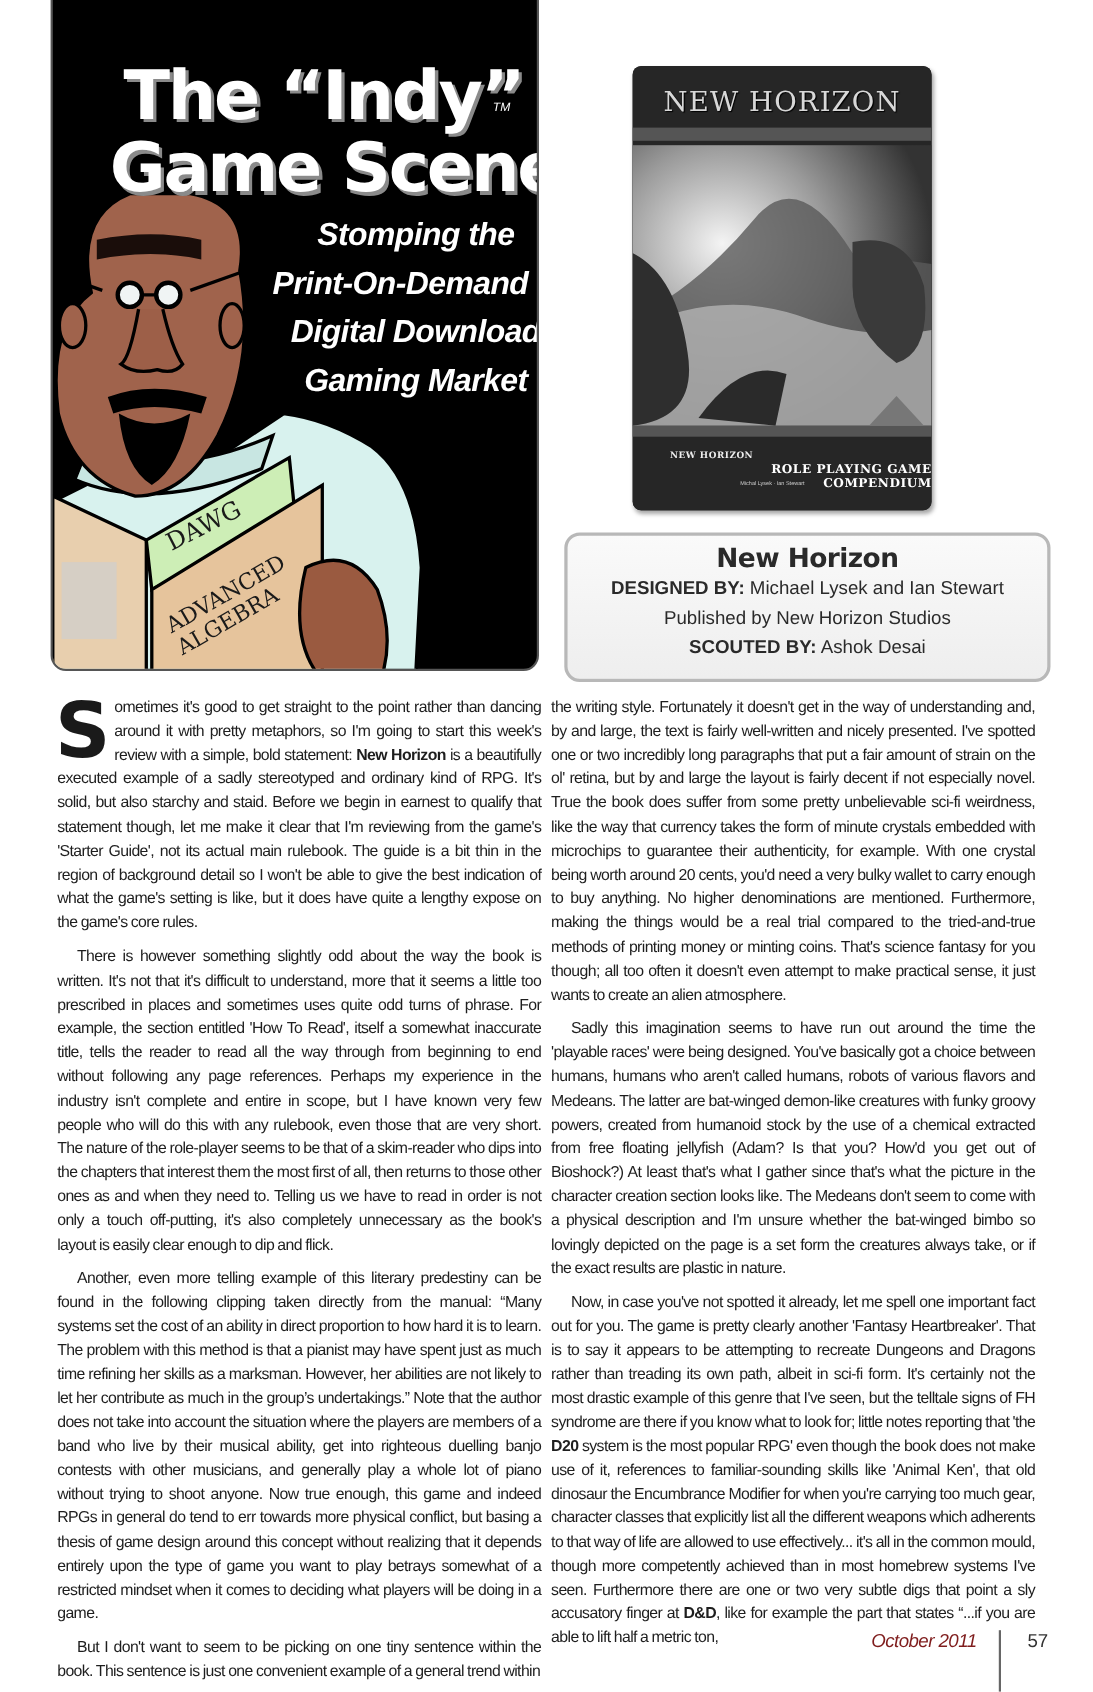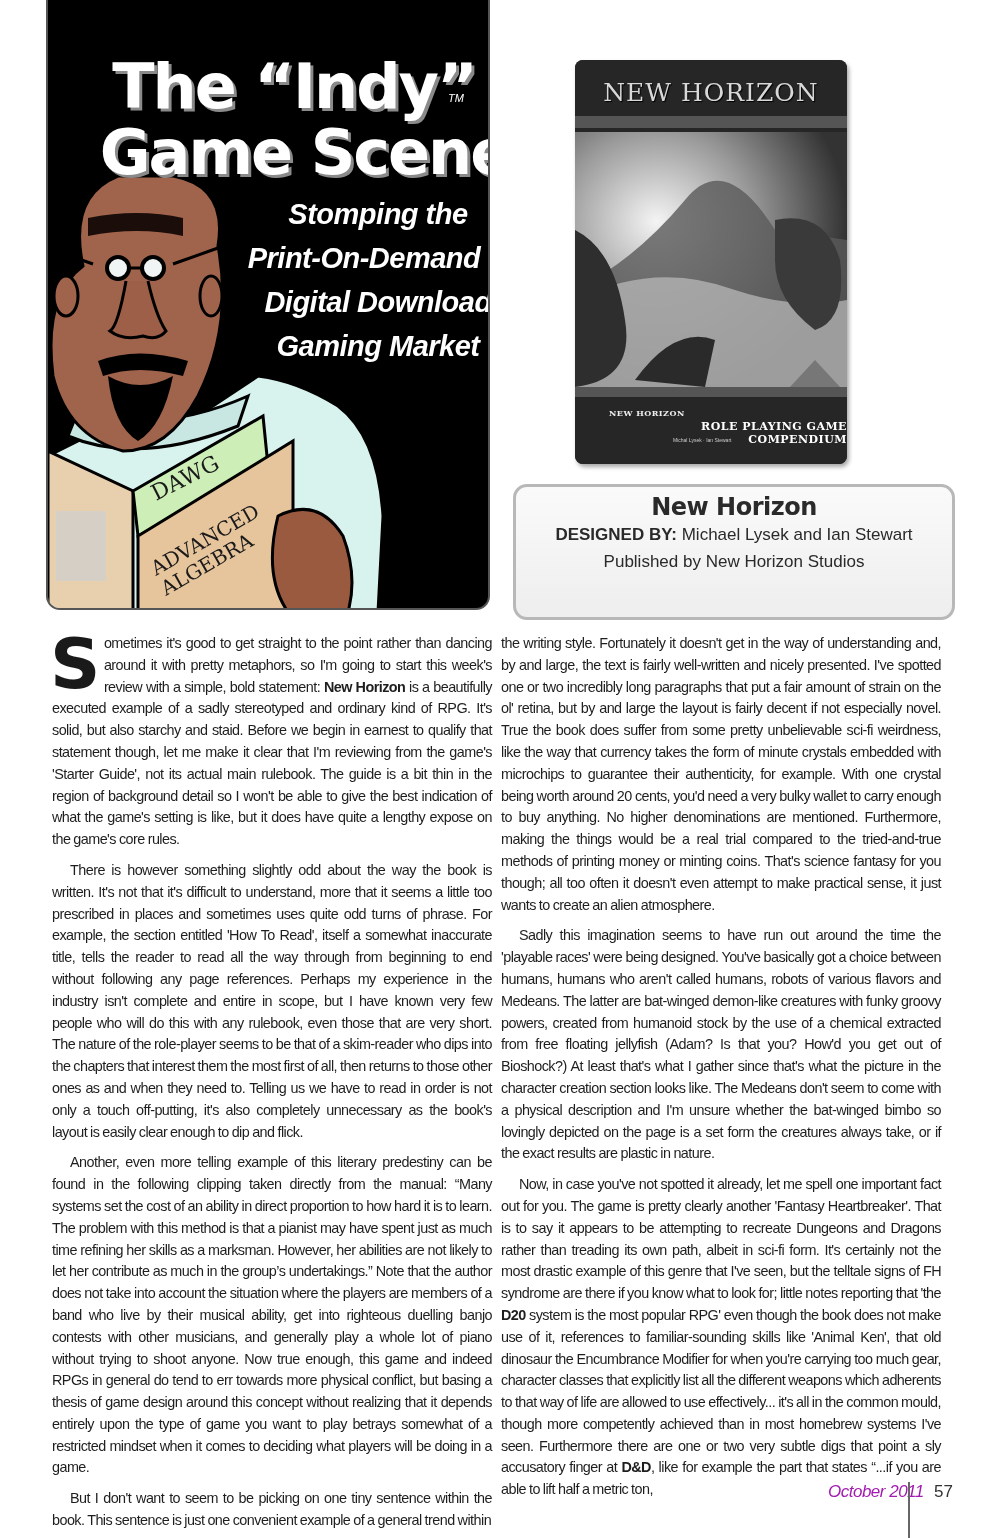--- a/index.html
+++ b/index.html
@@ -67,21 +67,21 @@
   .col p { margin: 0 0 9px 0; text-indent: 18px; }
   .col p.first { text-indent: 0; }
   .col p.cont { text-indent: 0; }
   .dropcap {
     float: left; font-family: "DejaVu Sans", sans-serif; font-weight: bold;
     font-size: 70px; line-height: 58px; margin: 2px 4px 0 -2px; color: #1a1a1a;
   }
   b.em { font-weight: bold; }
 
   
-  .footer-date { position: absolute; left: 828px; top: 1482px; font-style: italic; font-size: 17px; color: #a21caf; font-family: "Liberation Sans", sans-serif; letter-spacing: -0.5px; }
+  .footer-date { position: absolute; left: 792px; top: 1482px; font-style: italic; font-size: 17px; color: #7f1d1d; font-family: "Liberation Sans", sans-serif; letter-spacing: -0.5px; }
   .footer-rule { position: absolute; left: 908px; top: 1482px; width: 2px; height: 56px; background: #666; }
   .footer-page { position: absolute; left: 934px; top: 1482px; font-size: 17px; color: #333; font-family: "Liberation Sans", sans-serif; }
 </style>
 </head>
 <body>
 
 <div class="banner">
   <svg class="cartoon" width="444" height="616" viewBox="0 0 444 616">
 
     <path d="M0 460 L0 616 L330 616 L335 520 Q330 440 290 410 Q250 385 210 380 L150 420 Q90 440 40 440 Z" fill="#d8f2ee" stroke="#000" stroke-width="3"></path>
@@ -156,20 +156,24 @@
   <div class="cover-sub3">Michal Lysek · Ian Stewart</div>
 </div>
 
 <div class="infobox">
   <div class="info-title">New Horizon</div>
   <div class="info-line">
     <b>DESIGNED BY:</b>
     <span>Michael Lysek and Ian Stewart</span>
   </div>
   <div class="info-line">Published by New Horizon Studios</div>
+  <div class="info-line">
+    <b>SCOUTED BY:</b>
+    <span>Ashok Desai</span>
+  </div>
 </div>
 
 <div class="col col-left">
   <p class="first">
     <span class="dropcap">S</span><span>ometimes it's good to get straight to the point rather than dancing around it with pretty metaphors, so I'm going to start this week's review with a simple, bold statement: </span><b class="em">New Horizon</b><span> is a beautifully executed example of a sadly stereotyped and ordinary kind of RPG. It's solid, but also starchy and staid. Before we begin in earnest to qualify that statement though, let me make it clear that I'm reviewing from the game's 'Starter Guide', not its actual main rulebook. The guide is a bit thin in the region of background detail so I won't be able to give the best indication of what the game's setting is like, but it does have quite a lengthy expose on the game's core rules.</span>
   </p>
   <p>There is however something slightly odd about the way the book is written. It's not that it's difficult to understand, more that it seems a little too prescribed in places and sometimes uses quite odd turns of phrase. For example, the section entitled 'How To Read', itself a somewhat inaccurate title, tells the reader to read all the way through from beginning to end without following any page references. Perhaps my experience in the industry isn't complete and entire in scope, but I have known very few people who will do this with any rulebook, even those that are very short. The nature of the role-player seems to be that of a skim-reader who dips into the chapters that interest them the most first of all, then returns to those other ones as and when they need to. Telling us we have to read in order is not only a touch off-putting, it's also completely unnecessary as the book's layout is easily clear enough to dip and flick.</p>
   <p>Another, even more telling example of this literary predestiny can be found in the following clipping taken directly from the manual: “Many systems set the cost of an ability in direct proportion to how hard it is to learn. The problem with this method is that a pianist may have spent just as much time refining her skills as a marksman. However, her abilities are not likely to let her contribute as much in the group’s undertakings.” Note that the author does not take into account the situation where the players are members of a band who live by their musical ability, get into righteous duelling banjo contests with other musicians, and generally play a whole lot of piano without trying to shoot anyone. Now true enough, this game and indeed RPGs in general do tend to err towards more physical conflict, but  basing a thesis of game design around this concept without realizing that it depends entirely upon the type of game you want to play betrays somewhat of a restricted mindset when it comes to deciding what players will be doing in a game.</p>
   <p>But I don't want to seem to be picking on one tiny sentence within the book. This sentence is just one convenient example of a general trend within</p>
 </div>

